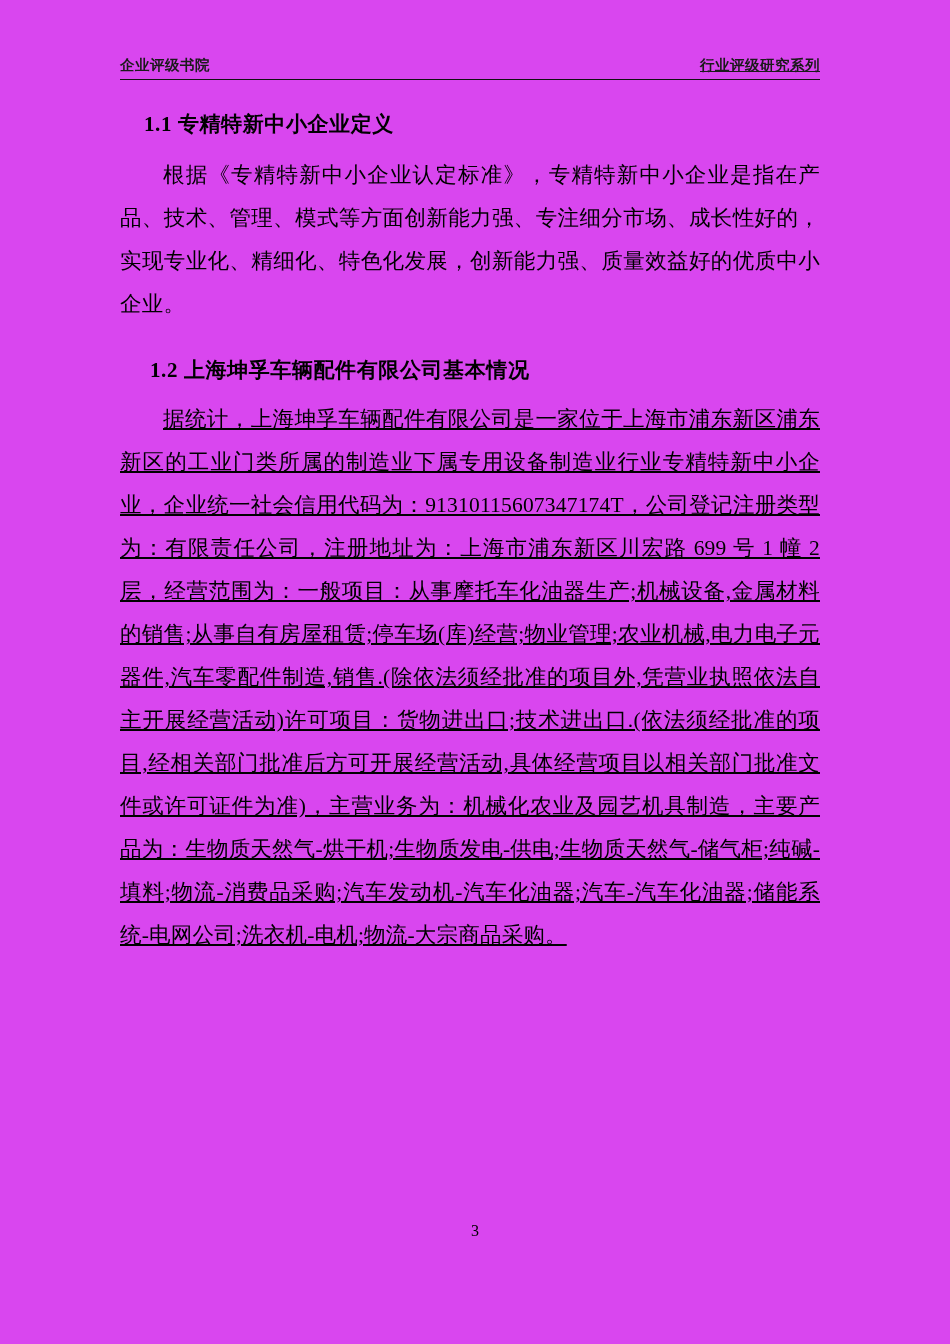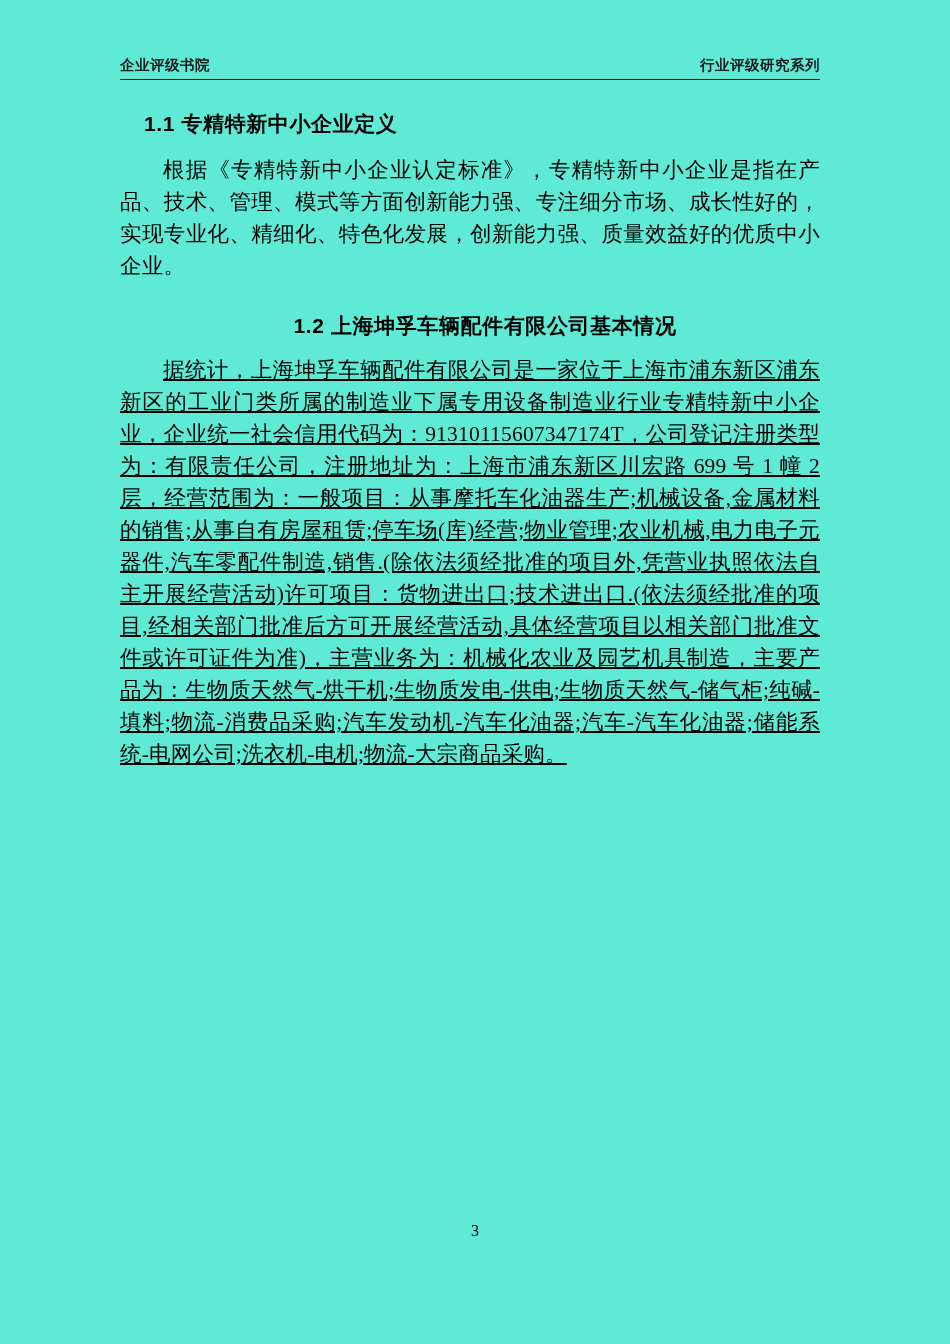--- a/index.html
+++ b/index.html
@@ -9,21 +9,21 @@
   }
   body {
     font-family: "Liberation Serif", "DejaVu Serif", serif;
     color: #000000;
   }
   .page {
     position: relative;
     width: 950px;
     height: 1344px;
     margin: 0 auto;
-    background: #5eead4;
+    background: #d946ef;
     box-sizing: border-box;
     overflow: hidden;
   }
   .page-inner {
     position: absolute;
     left: 120px;
     top: 56px;
     width: 700px;
   }
   
@@ -33,51 +33,50 @@
     align-items: flex-end;
     font-family: "Liberation Sans", "DejaVu Sans", sans-serif;
     font-weight: bold;
     font-size: 14.5px;
     letter-spacing: 0.5px;
     color: #1a1a1a;
     padding-bottom: 4px;
     border-bottom: 1.6px solid #111;
   }
   .header .hdr-left { white-space: nowrap; }
-  .header .hdr-right { white-space: nowrap; }
+  .header .hdr-right { white-space: nowrap; text-decoration: underline; }
 
   
   h1.section-title {
     font-family: "Liberation Sans", "DejaVu Sans", sans-serif;
     font-size: 24px;
     font-weight: bold;
     margin: 32px 0 0 0;
     padding-left: 18px;
     letter-spacing: 1px;
     color: #000;
   }
   h2.sub-title {
-    font-family: Liberation Sans, sans-serif;
+    font-family: Liberation Serif, serif;
     font-size: 21px;
     font-weight: bold;
     margin: 30px 0 0 0;
     padding-left: 24px;
     letter-spacing: 0.6px;
     color: #000;
   }
   h2.sub-title.indent2 {
     padding-left: 30px;
-    text-align: center;
   }
 
   
   p.body-text {
     font-family: "Liberation Serif", "DejaVu Serif", serif;
     font-size: 21.5px;
-    line-height: 32px;
+    line-height: 43px;
     text-align: justify;
     text-justify: inter-ideograph;
     margin: 16px 0 0 0;
     text-indent: 2em;
     color: #000;
     letter-spacing: 0.2px;
   }
   p.body-text.tight {
     margin-top: 14px;
     text-decoration: underline;

